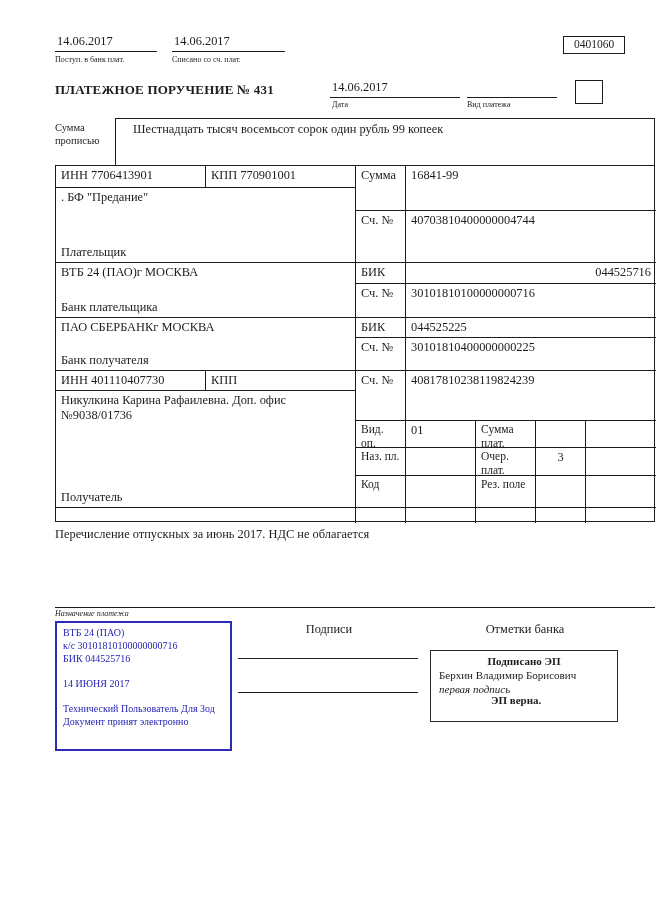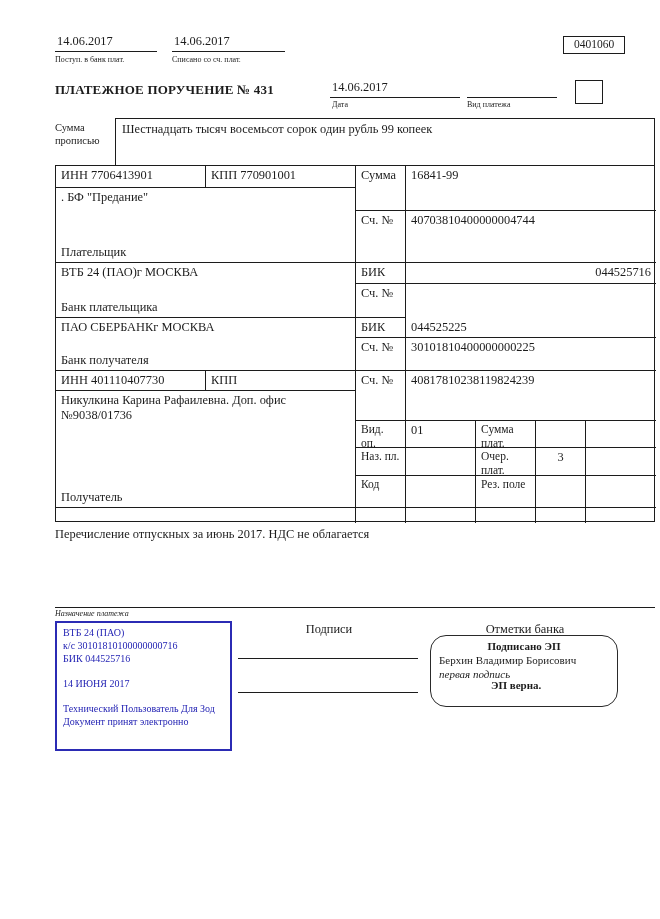--- a/index.html
+++ b/index.html
@@ -49,21 +49,21 @@
   <div class="abs ttl" style="left:55px;top:82px;">ПЛАТЕЖНОЕ ПОРУЧЕНИЕ № 431</div>
   <div class="abs ul" style="left:330px;top:80px;width:130px;height:18px;">
     <span>14.06.2017</span>
   </div>
   <div class="abs cap" style="left:332px;top:101px;">Дата</div>
   <div class="abs ul" style="left:467px;top:80px;width:90px;height:18px;"></div>
   <div class="abs cap" style="left:467px;top:101px;">Вид платежа</div>
   <div class="abs box" style="left:575px;top:80px;width:28px;height:24px;"></div>
 
   <div class="abs" style="left:55px;top:121px;width:57px;font-size:10.5px;line-height:1.25;">Сумма прописью</div>
-  <div class="abs" style="left:115px;top:118px;width:540px;height:47px;border-top:1px solid #1c1c1c;border-left:1px solid #1c1c1c;border-right:1px solid #1c1c1c;padding:3px 6px;font-size:12.4px;">
+  <div class="abs" style="left:115px;top:118px;width:540px;height:47px;border-top:1px solid #1c1c1c;border-left:1px solid #1c1c1c;border-right:1px solid #1c1c1c;padding:3px 17px;font-size:12.4px;">
     <span>Шестнадцать тысяч восемьсот сорок один рубль 99 копеек</span>
   </div>
 
   <div class="abs" style="left:55px;top:165px;width:600px;height:357px;border:1px solid #1c1c1c;">
 
     <div class="cell br bb" style="left:0;top:0;width:150px;height:22px;">
       <span>ИНН 7706413901</span>
     </div>
     <div class="cell br bb" style="left:150px;top:0;width:150px;height:22px;">
       <span>КПП 770901001</span>
@@ -91,20 +91,23 @@
       <span class="bottom-label">Банк плательщика</span>
     </div>
     <div class="cell br bb" style="left:300px;top:97px;width:50px;height:21px;">
       <span>БИК</span>
     </div>
     <div class="cell bb" style="left:350px;top:97px;width:250px;height:21px;text-align:right;">
       <span>044525716</span>
     </div>
     <div class="cell br bb" style="left:300px;top:118px;width:50px;height:34px;">
       <span>Сч. №</span>
+    </div>
+    <div class="cell bb" style="left:350px;top:118px;width:250px;height:34px;">
+      <span>30101810100000000716</span>
     </div>
 
     <div class="cell br bb" style="left:0;top:152px;width:300px;height:53px;">
       <div>ПАО СБЕРБАНКг МОСКВА</div>
       <span class="bottom-label">Банк получателя</span>
     </div>
     <div class="cell br bb" style="left:300px;top:152px;width:50px;height:20px;">
       <span>БИК</span>
     </div>
     <div class="cell bb" style="left:350px;top:152px;width:250px;height:20px;">
@@ -190,20 +193,20 @@
     <div>к/с 30101810100000000716</div>
     <div>БИК 044525716</div>
     <div style="margin-top:11px;">14 ИЮНЯ 2017</div>
     <div style="margin-top:12px;">Технический Пользователь Для Зод</div>
     <div>Документ принят электронно</div>
   </div>
 
   <div class="abs" style="left:238px;top:658px;width:180px;height:0;border-top:1px solid #1c1c1c;"></div>
   <div class="abs" style="left:238px;top:692px;width:180px;height:0;border-top:1px solid #1c1c1c;"></div>
 
-  <div class="abs sig-stamp" style="left:430px;top:635px;width:188px;height:72px;border-radius:16px;">
+  <div class="abs sig-stamp" style="left:430px;top:650px;width:188px;height:72px;">
     <div style="text-align:center;font-weight:bold;">Подписано ЭП</div>
     <div>Берхин Владимир Борисович</div>
     <div style="font-style:italic;">первая подпись</div>
     <div style="font-weight:bold;margin-left:52px;margin-top:-2px;">ЭП верна.</div>
   </div>
 
 </div>
 
 </body></html>

